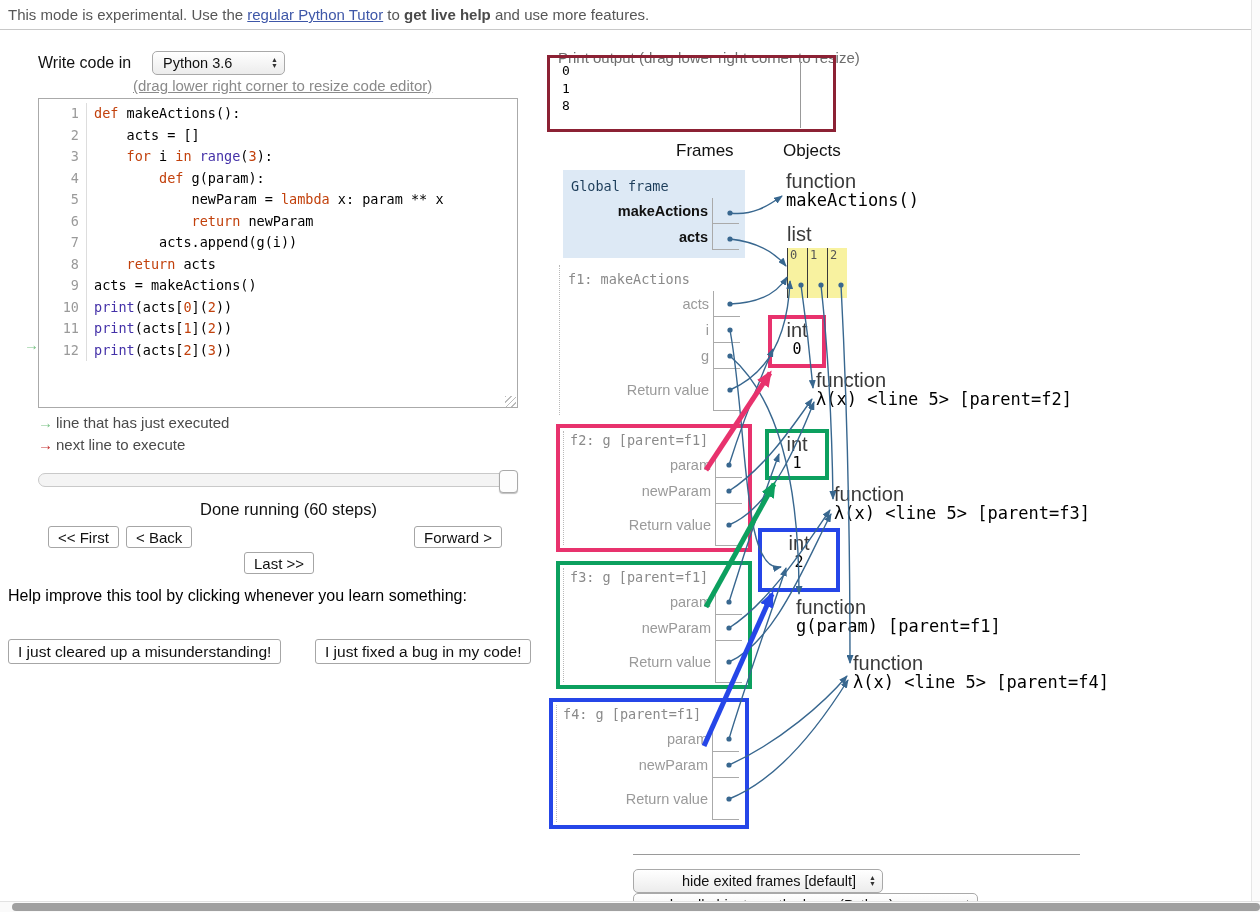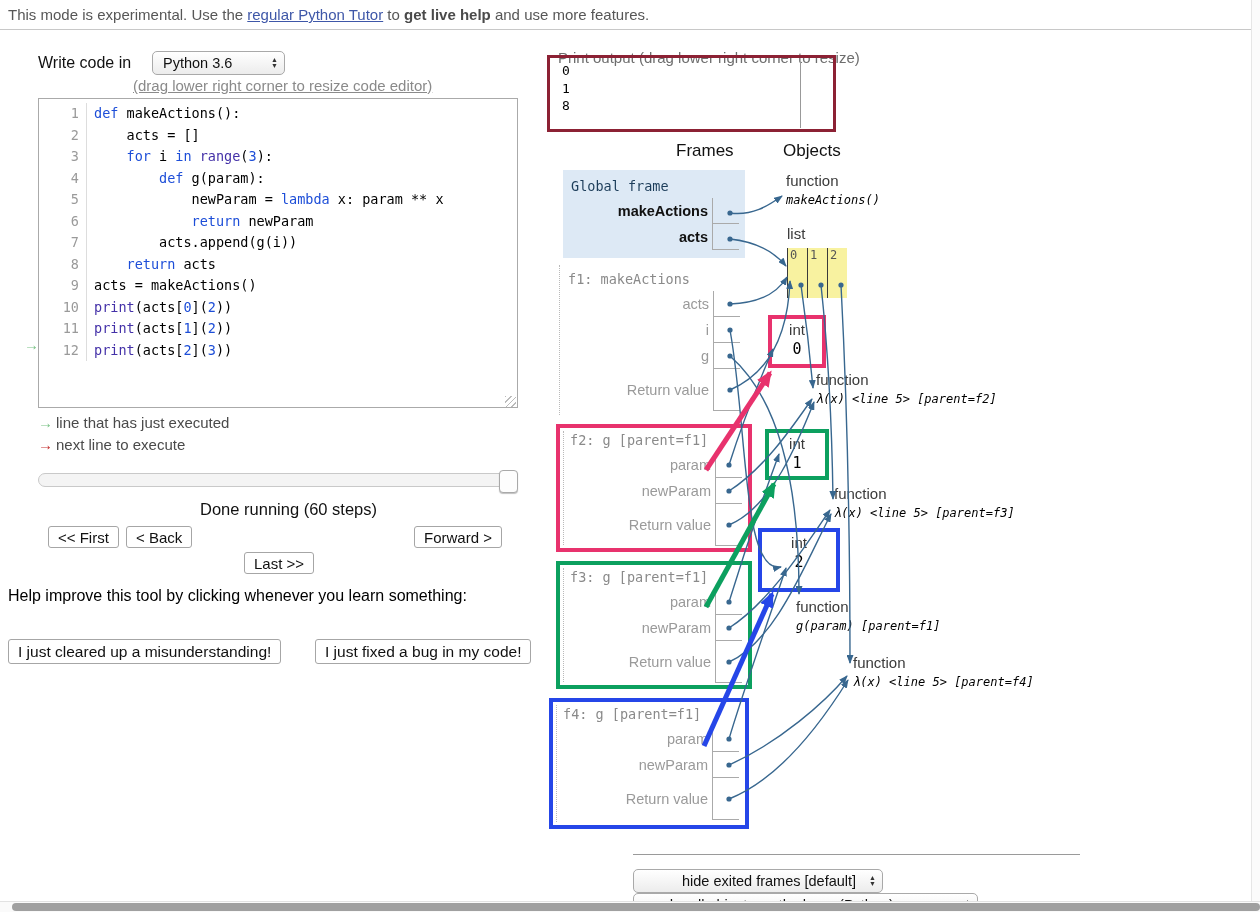--- a/index.html
+++ b/index.html
@@ -24,21 +24,21 @@
   #resize-hint{left:133px;top:77px;font-size:15px;color:#8a8a8a;text-decoration:underline;}
 
   
   #editor{left:38px;top:98px;width:480px;height:310px;border:1px solid #aaa;box-sizing:border-box;
           background:#fff;padding-top:4px;overflow:hidden;}
   .cl{display:flex;height:21.5px;line-height:21.5px;font-size:13.5px;}
   .gut{width:40px;text-align:right;padding-right:7px;color:#9a9a9a;flex:none;
        font-family:"DejaVu Sans Mono",monospace;}
   .codeln{border-left:1px solid #ddd;padding-left:7px;white-space:pre;
           font-family:"DejaVu Sans Mono",monospace;color:#000;}
-  .tok-k,.tok-n{color:#1d4ed8;}
+  .tok-k,.tok-n{color:#c2410c;}
   .tok-b{color:#4431a8;}
   #curline-arrow{left:24px;top:336px;color:#7cc388;font-size:15px;z-index:3;}
   #editor-resize{left:505px;top:396px;width:11px;height:11px;
      background:repeating-linear-gradient(135deg,#bbb 0 1px,transparent 1px 4px);}
 
   
   .legend-row{font-size:15px;color:#4a4a4a;}
   .legend-arrow{display:inline-block;width:18px;font-weight:bold;}
   
   #slider-track{left:38px;top:473px;width:478px;height:14px;background:#f4f4f4;
@@ -73,22 +73,22 @@
   .frow{display:flex;align-items:stretch;height:26px;}
   .frow.tall{height:42px;}
   .fname{flex:1;text-align:right;font-size:14.5px;color:#9a9a9a;padding-right:4px;
          line-height:20px;align-self:center;}
   .frow.tall .fname{max-width:105px;margin-left:auto;}
   .frame.global .fname{color:#111;font-weight:bold;}
   .fcell{width:26px;flex:none;border-left:1px solid #aaa;border-bottom:1px solid #aaa;}
 
   
   .hobj{position:absolute;}
-  .htype{font-size:15px;color:#3a3a3a;line-height:20px;}
-  .hcode{font-family:"DejaVu Sans Mono",monospace;font-size:12px;color:#000;line-height:19px;white-space:pre;font-style:italic;}
+  .htype{font-size:20px;color:#3a3a3a;line-height:20px;}
+  .hcode{font-family:"DejaVu Sans Mono",monospace;font-size:17px;color:#000;line-height:19px;white-space:pre;}
   .listrow{display:flex;}
   .lcell{width:20px;height:50px;background:#f8f2a0;border-left:1px solid #3a3a3a;box-sizing:border-box;}
   .lidx{font-family:"DejaVu Sans Mono",monospace;font-size:12px;color:#555;padding-left:2px;line-height:14px;display:block;}
   .intbox{position:absolute;border:4px solid;background:#fff;box-sizing:border-box;text-align:center;}
   .intbox .htype{display:block;margin-top:1px;}
   .intval{font-family:"DejaVu Sans Mono",monospace;font-size:15px;color:#000;display:block;}
 
   #arrows{left:0;top:0;z-index:5;pointer-events:none;}
 
   #footer-hr{left:633px;top:854px;width:447px;border-top:1px solid #9a9a9a;}

